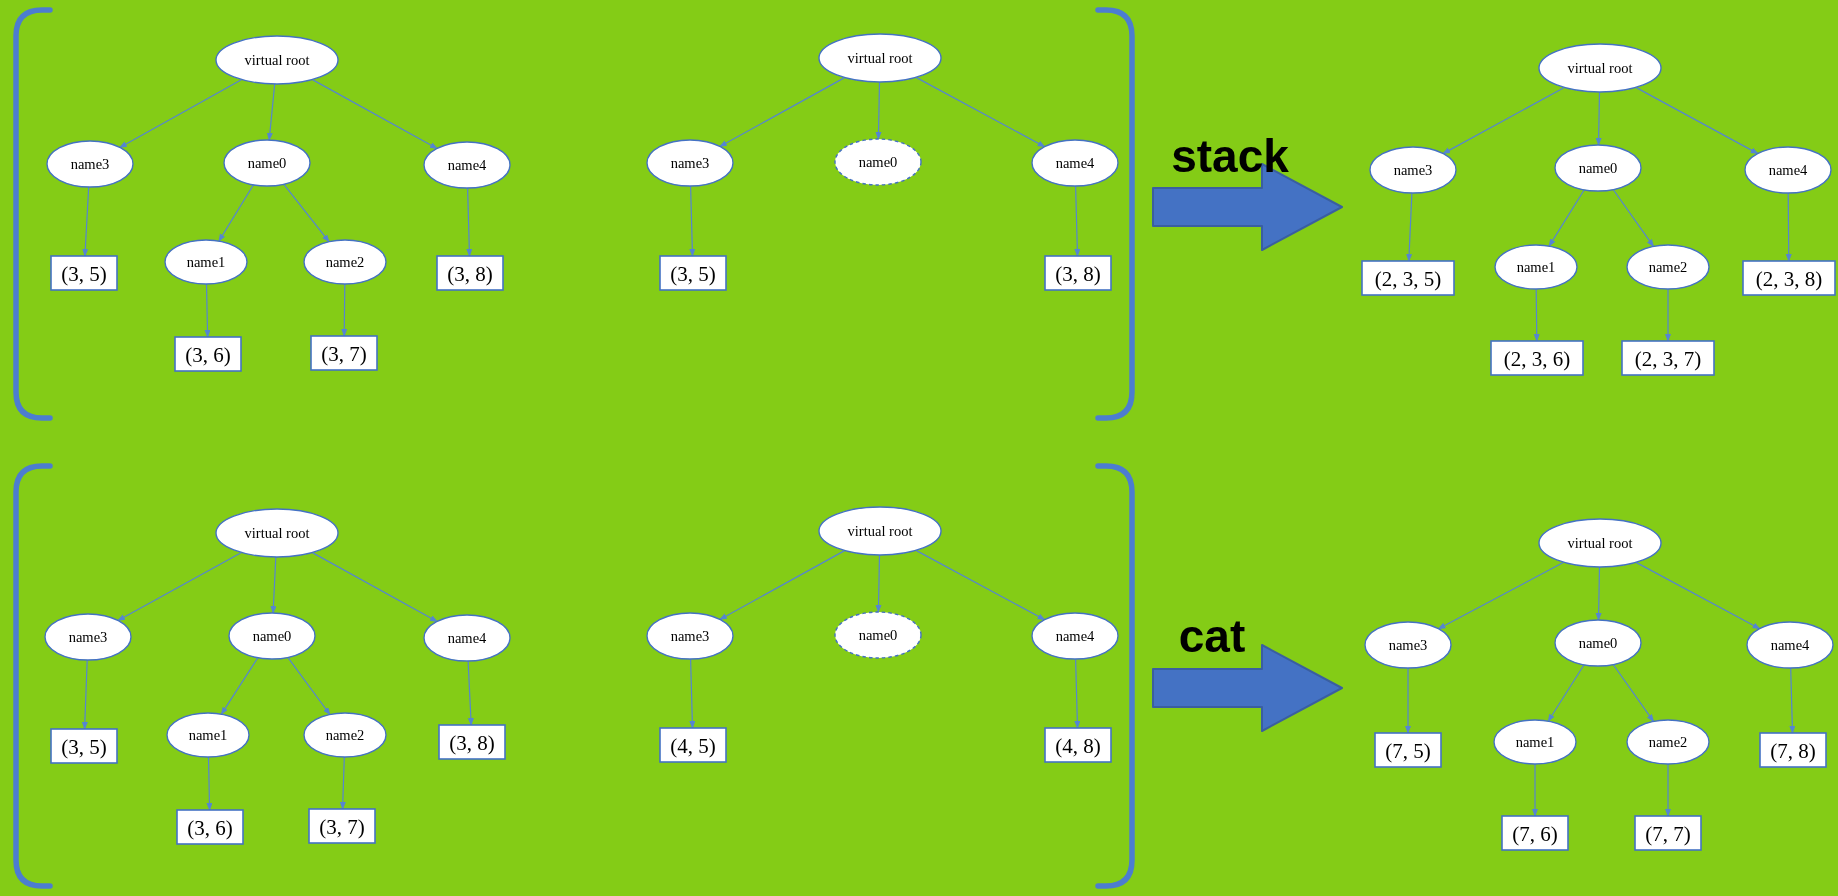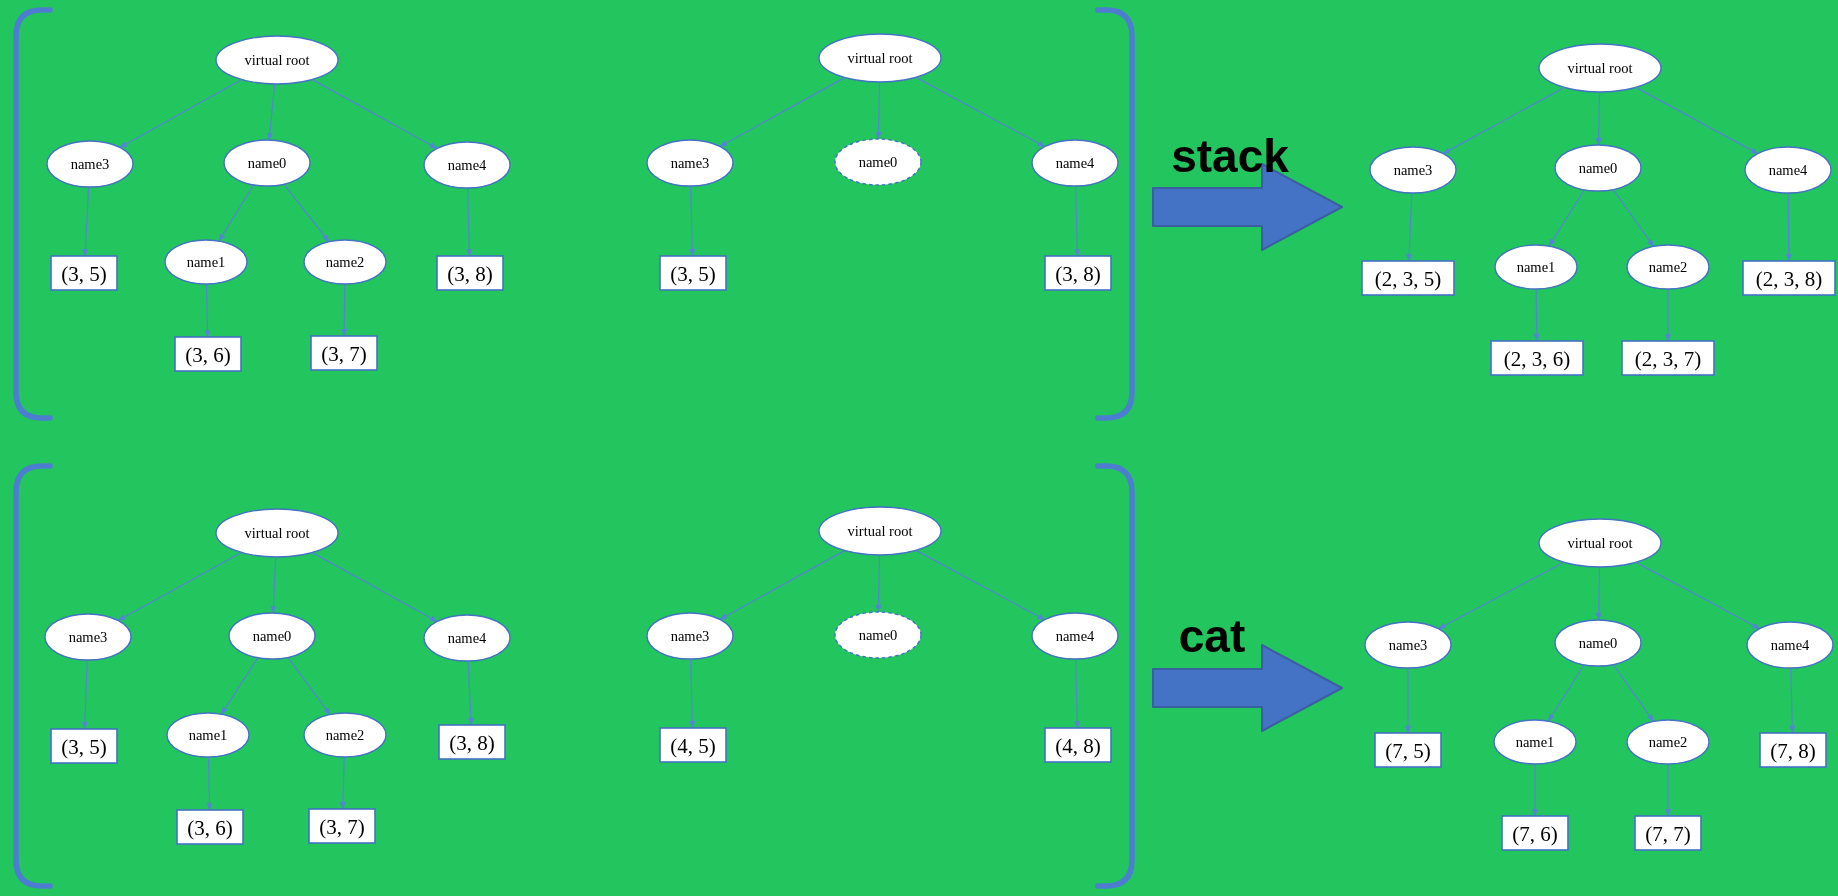--- a/index.html
+++ b/index.html
@@ -1,20 +1,20 @@
 <!DOCTYPE html>
 <html><head>
 <meta charset="utf-8">
 <style>
   html, body { margin: 0; padding: 0; background: #ffffff; }
   .canvas {
     position: relative;
     width: 1838px;
     height: 896px;
-    background: #22c55e;
+    background: #84cc16;
     overflow: hidden;
     font-family: "Liberation Serif", serif;
   }
   svg { position: absolute; left: 0; top: 0; }
   .op-text {
     font-family: "Liberation Sans", sans-serif;
     font-weight: bold;
     font-size: 46px;
     fill: #000000;
   }

